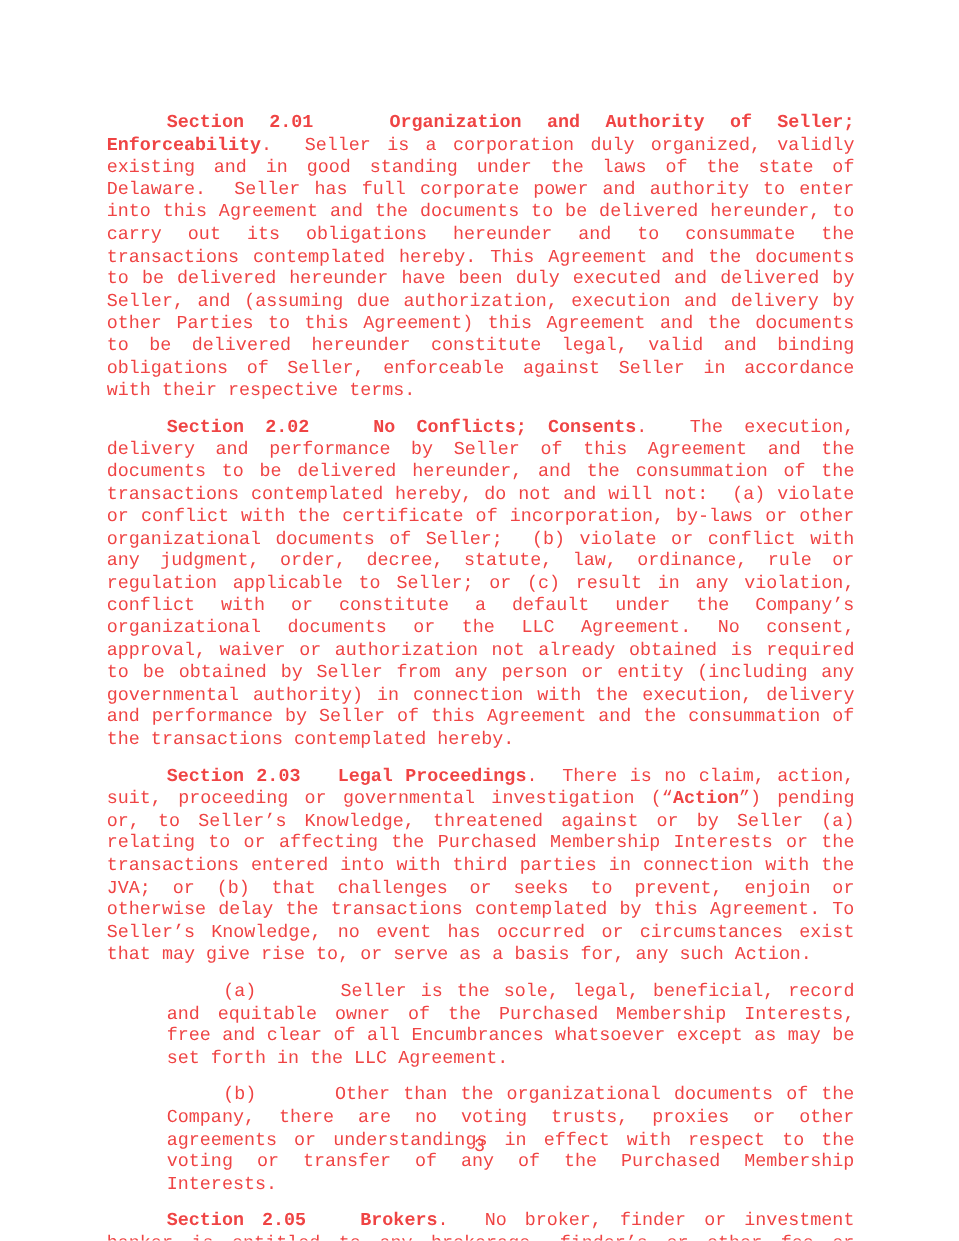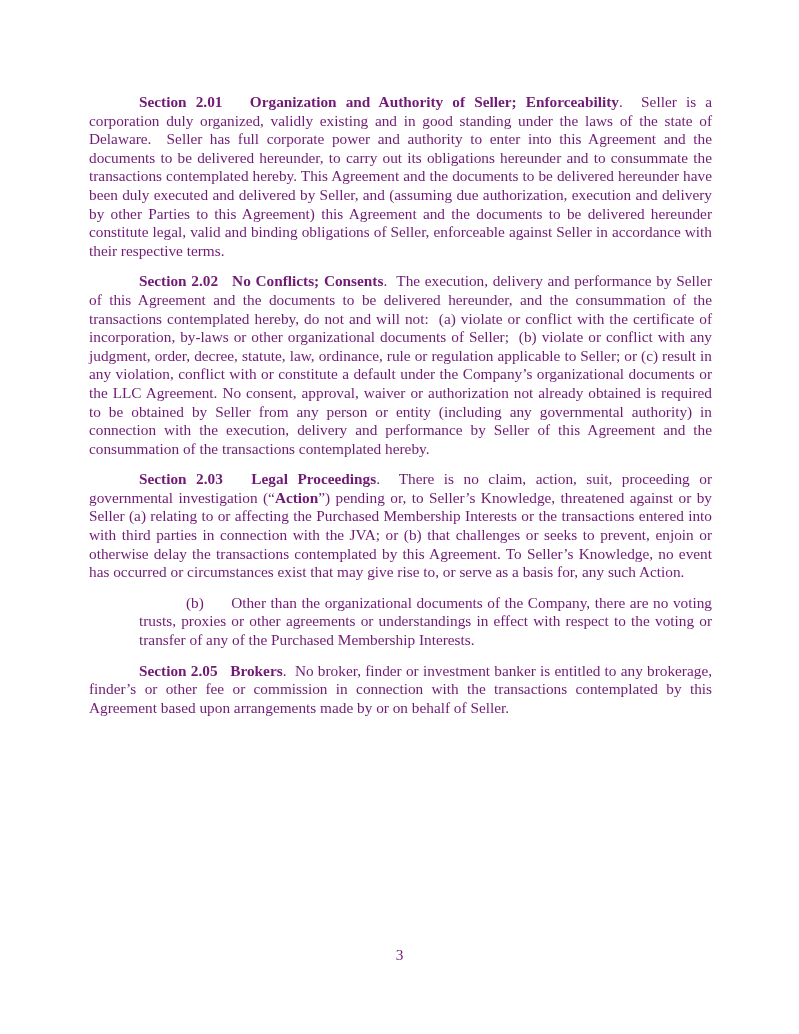--- a/index.html
+++ b/index.html
@@ -5,22 +5,22 @@
   html, body {
     margin: 0;
     padding: 0;
     background: #ffffff;
   }
   .page {
     position: relative;
     width: 799px;
     height: 1034px;
     background: #ffffff;
-    font-family: Liberation Serif, serif;
-    color: #701a75;
+    font-family: Liberation Mono, monospace;
+    color: #ef4444;
     overflow: hidden;
   }
   .content {
     position: absolute;
     top: 93px;
     left: 89px;
     width: 623px;
     font-size: 15.3px;
     line-height: 18.6px;
     text-align: justify;
@@ -52,19 +52,20 @@
   }
 </style>
 </head>
 <body>
 
 <div class="page">
   <div class="content">
     <p class="para section"><b>Section 2.01&nbsp;&nbsp;&nbsp;Organization and Authority of Seller; Enforceability</b><span>.&nbsp; Seller is a corporation duly organized, validly existing and in good standing under the laws of the state of Delaware.&nbsp; Seller has full corporate power and authority to enter into this Agreement and the documents to be delivered hereunder, to carry out its obligations hereunder and to consummate the transactions contemplated hereby. This Agreement and the documents to be delivered hereunder have been duly executed and delivered by Seller, and (assuming due authorization, execution and delivery by other Parties to this Agreement) this Agreement and the documents to be delivered hereunder constitute legal, valid and binding obligations of Seller, enforceable against Seller in accordance with their respective terms.</span></p>
     <p class="para section"><b>Section 2.02&nbsp;&nbsp;&nbsp;No Conflicts; Consents</b><span>.&nbsp; The execution, delivery and performance by Seller of this Agreement and the documents to be delivered hereunder, and the consummation of the transactions contemplated hereby, do not and will not:&nbsp; (a) violate or conflict with the certificate of incorporation, by-laws or other organizational documents of Seller;&nbsp; (b) violate or conflict with any judgment, order, decree, statute, law, ordinance, rule or regulation applicable to Seller; or (c) result in any violation, conflict with or constitute a default under the Company’s organizational documents or the LLC Agreement. No consent, approval, waiver or authorization not already obtained is required to be obtained by Seller from any person or entity (including any governmental authority) in connection with the execution, delivery and performance by Seller of this Agreement and the consummation of the transactions contemplated hereby.</span></p>
     <p class="para section"><b>Section 2.03&nbsp;&nbsp;&nbsp;Legal Proceedings</b><span>.&nbsp; There is no claim, action, suit, proceeding or governmental investigation (“</span><b>Action</b><span>”) pending or, to Seller’s Knowledge, threatened against or by Seller (a) relating to or affecting the Purchased Membership Interests or the transactions entered into with third parties in connection with the JVA; or (b) that challenges or seeks to prevent, enjoin or otherwise delay the transactions contemplated by this Agreement. To Seller’s Knowledge, no event has occurred or circumstances exist that may give rise to, or serve as a basis for, any such Action.</span></p>
+    <p class="para sub"><span>(a)&nbsp;&nbsp;&nbsp;&nbsp;&nbsp;&nbsp;Seller is the sole, legal, beneficial, record and equitable owner of the Purchased Membership Interests, free and clear of all Encumbrances whatsoever except as may be set forth in the LLC Agreement.</span></p>
     <p class="para sub"><span>(b)&nbsp;&nbsp;&nbsp;&nbsp;&nbsp;&nbsp;Other than the organizational documents of the Company, there are no voting trusts, proxies or other agreements or understandings in effect with respect to the voting or transfer of any of the Purchased Membership Interests.</span></p>
     <p class="para section"><b>Section 2.05&nbsp;&nbsp;&nbsp;Brokers</b><span>.&nbsp; No broker, finder or investment banker is entitled to any brokerage, finder’s or other fee or commission in connection with the transactions contemplated by this Agreement based upon arrangements made by or on behalf of Seller.</span></p>
   </div>
   <div class="footer">
     <span>3</span>
   </div>
 </div>
 
 </body></html>

